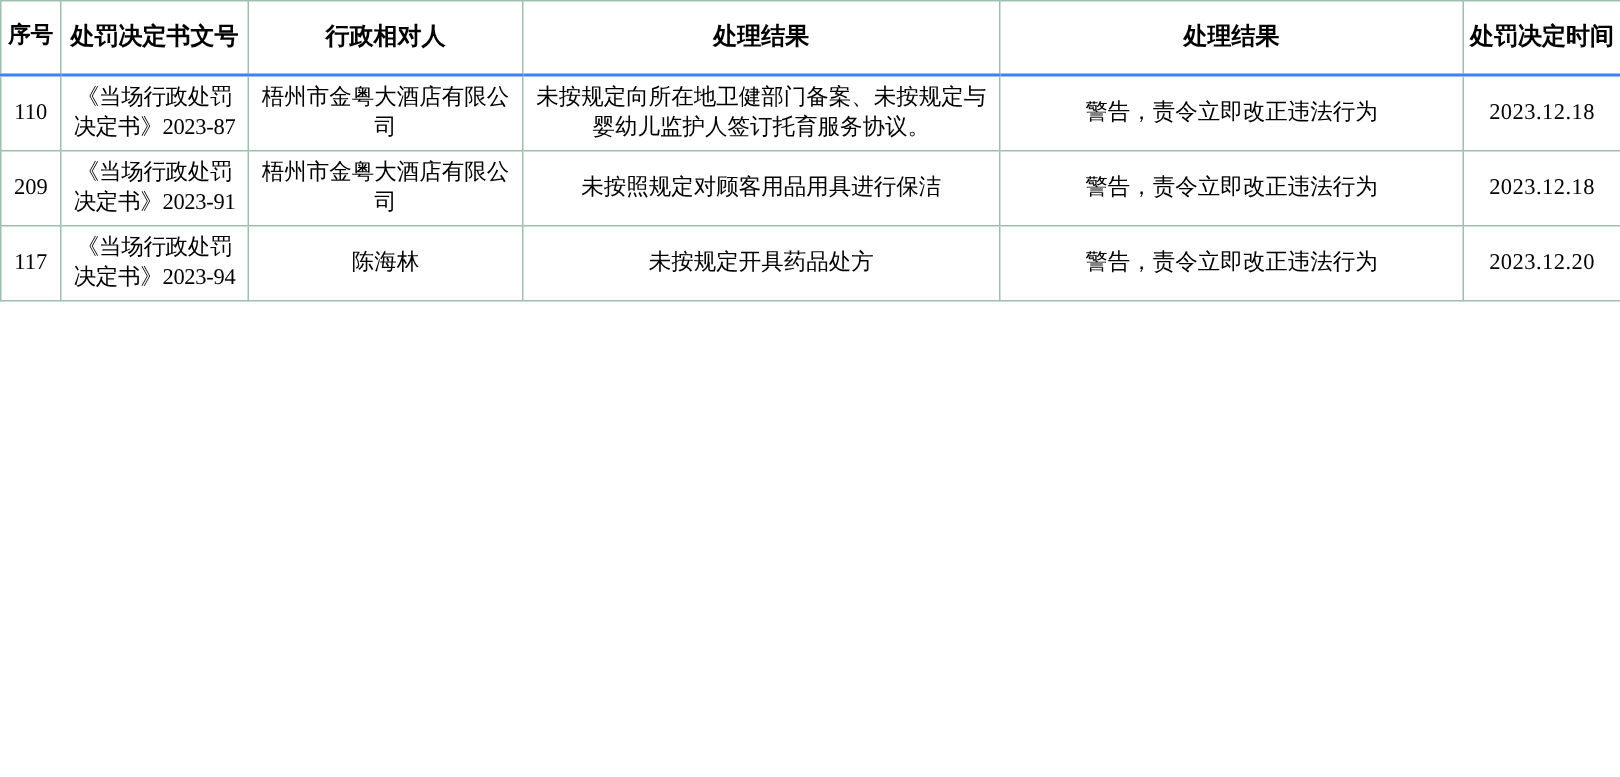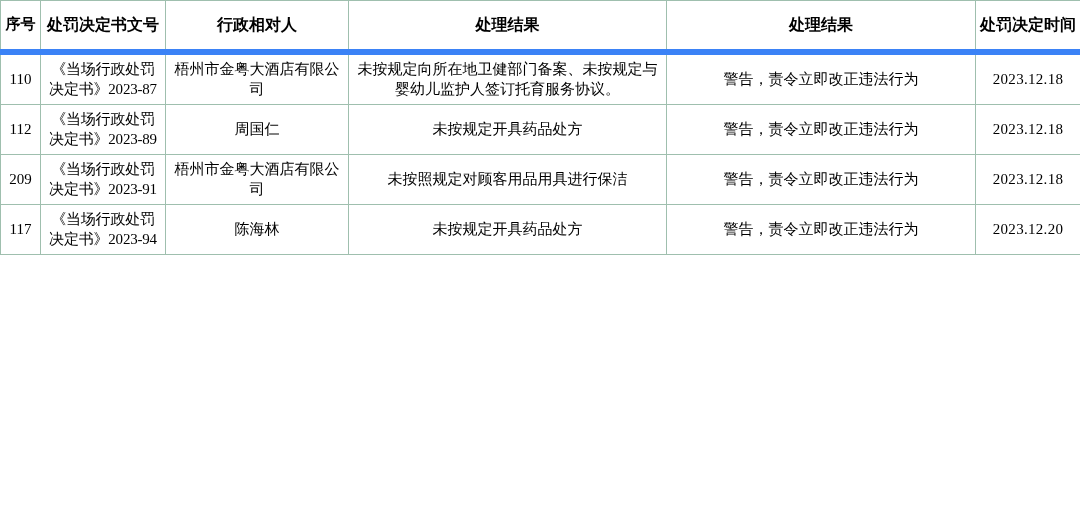--- a/index.html
+++ b/index.html
@@ -38,21 +38,21 @@
     text-align: center;
     vertical-align: middle;
     font-size: 15px;
     line-height: 1.28;
     word-break: break-all;
   }
   table.penalty-table thead th {
     font-weight: bold;
     font-size: 16px;
     height: 44px;
-    border-bottom: 6px solid #3b82f6;
+    border-bottom: 2px solid #3b82f6;
     margin-left: 42px;
   }
   table.penalty-table thead th.h-seq {
     font-size: 15px;
     letter-spacing: 0px;
   }
   table.penalty-table tbody td {
     height: 45px;
   }
   td.cell-seq {
@@ -105,28 +105,20 @@
     <tbody id="table-body">
         <tr>
           <td class="cell-seq">110</td>
           <td class="cell-docno">《当场行政处罚决定书》2023-87</td>
           <td class="cell-party">梧州市金粤大酒店有限公司</td>
           <td class="cell-reason">未按规定向所在地卫健部门备案、未按规定与婴幼儿监护人签订托育服务协议。</td>
           <td class="cell-result">警告，责令立即改正违法行为</td>
           <td class="cell-date">2023.12.18</td>
         </tr>
         <tr>
-          <td class="cell-seq">112</td>
-          <td class="cell-docno">《当场行政处罚决定书》2023-89</td>
-          <td class="cell-party">周国仁</td>
-          <td class="cell-reason">未按规定开具药品处方</td>
-          <td class="cell-result">警告，责令立即改正违法行为</td>
-          <td class="cell-date">2023.12.18</td>
-        </tr>
-        <tr>
           <td class="cell-seq">209</td>
           <td class="cell-docno">《当场行政处罚决定书》2023-91</td>
           <td class="cell-party">梧州市金粤大酒店有限公司</td>
           <td class="cell-reason">未按照规定对顾客用品用具进行保洁</td>
           <td class="cell-result">警告，责令立即改正违法行为</td>
           <td class="cell-date">2023.12.18</td>
         </tr>
         <tr>
           <td class="cell-seq">117</td>
           <td class="cell-docno">《当场行政处罚决定书》2023-94</td>

